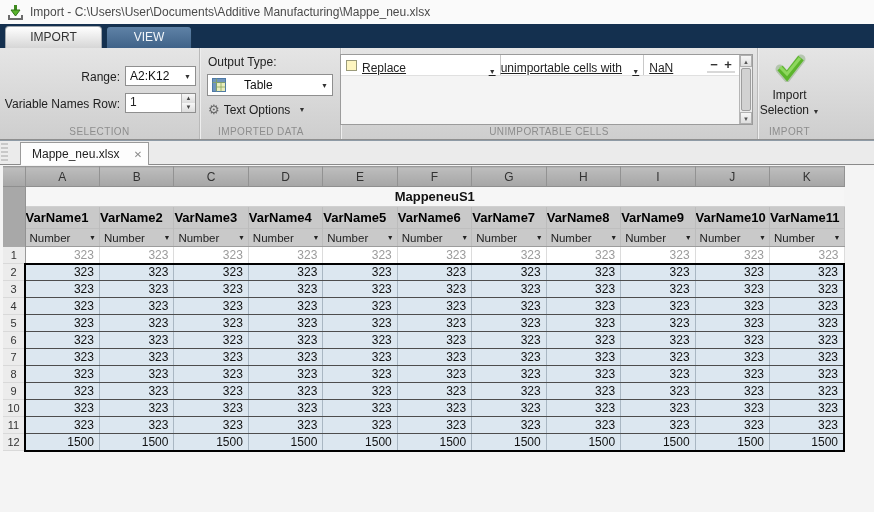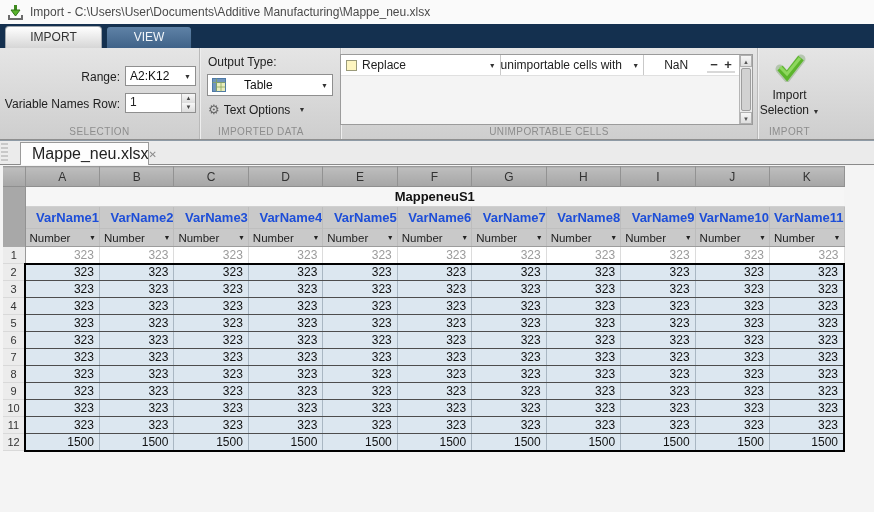--- a/index.html
+++ b/index.html
@@ -39,21 +39,21 @@
   .tblicon { width:14px; height:14px; margin-left:4px; flex:0 0 14px; }
   .gear { font-size:13px; color:#666; }
   .textopts { position:absolute; display:flex; align-items:center; gap:4px; font-size:12px; color:#222; }
 
   
   .unpanel { position:absolute; left:0px; top:6px; width:413px; height:71px; background:#f4f4f4;
              border:1px solid #9b9b9b; }
   .unrow { position:absolute; left:0; top:0; right:13px; height:21px; background:#fff;
            border-bottom:1px solid #e0e0e0; display:flex; align-items:center; }
   .ysq { width:11px; height:11px; background:#fdf5c0; border:1px solid #9a9a7a; margin:0 5px 0 5px; flex:0 0 11px; }
-  .useg { display:flex; align-items:center; height:100%; }
+  .useg { display:flex; align-items:flex-end; height:100%;text-decoration:underline; }
   .useg.sep { border-left:1px solid #c9c9c9; }
   .mpbtn { width:14px; text-align:center; font-weight:bold; color:#333; font-size:13px; cursor:default;
            border-bottom:2px solid #d8d8d8; line-height:13px; margin-top:0px; }
   .vsb { position:absolute; right:0; top:0; bottom:0; width:13px; background:#ececec; border-left:1px solid #b5b5b5; }
   .vsb .sbarr { position:absolute; left:0; width:12px; height:12px; font-size:6px; text-align:center;
                 line-height:12px; color:#555; background:linear-gradient(#f6f6f6,#dedede); border:1px solid #b0b0b0; }
   .vsb .thumb { position:absolute; left:1px; top:13px; bottom:13px; width:10px; background:#d2d2d2;
                 border:1px solid #9e9e9e; border-radius:2px; }
 
   
@@ -61,36 +61,36 @@
   .impbtn svg { display:block; margin:0 auto; }
   .impline { font-size:12px; color:#222; line-height:15px; }
 
   
   .docbar { position:absolute; left:0; top:140px; width:874px; height:25px; background:#ebebeb;
             border-top:1px solid #8e9aa5; border-bottom:1px solid #8a8a8a; }
   .grip { position:absolute; left:1px; top:2px; bottom:2px; width:7px;
           background:repeating-linear-gradient(#c9c9c9 0 2px, #ededed 2px 4px); }
   .doctab { position:absolute; left:20px; top:1px; height:23px; width:129px; background:#fdfdfd;
             border:1px solid #9a9a9a; border-bottom:none; display:flex; align-items:center; }
-  .doctab .dlabel { padding-left:11px; flex:1; font-size:16px; color:#222; }
+  .doctab .dlabel { padding-left:11px; flex:1; font-size:12px; color:#222; }
   .doctab .dclose { width:20px; color:#8a8a8a; font-size:10px; text-align:center; cursor:default; }
 
   
   .gridarea { position:absolute; left:0; top:166px; width:874px; height:346px; background:#f4f4f4; }
   table.grid { position:absolute; left:3px; top:0px; width:842px; table-layout:fixed;
                border-collapse:collapse; font-size:12px; }
   .grid col.gcol { width:22px; }
   .grid th, .grid td { overflow:hidden; white-space:nowrap; }
   .grid th.colletter, .grid th.corner { height:20px; font-weight:normal; color:#333; text-align:center;
         background:linear-gradient(#bdbdbd,#a6a6a6); border-right:1px solid #929292;
         border-top:1px solid #9a9a9a; border-bottom:1px solid #8f8f8f; }
   .grid td.sheethead { height:20px; background:#f6f6f6; font-weight:bold; font-size:13px; color:#111;
         text-align:center; border-bottom:1px solid #d0d0d0; }
-  .grid th.varname { height:22px; background:#c9c9c9; font-weight:bold; font-size:13px; color:#1d4ed8;
-        text-align:right; border-right:1px solid #bcbcbc; }
+  .grid th.varname { height:22px; background:#c9c9c9; font-weight:bold; font-size:13px; color:#000000;
+        text-align:left; border-right:1px solid #bcbcbc; }
   .grid td.vartype { height:18px; background:#c9c9c9; border-right:1px solid #bcbcbc;
         border-top:1px solid #bfbfbf; border-bottom:1px solid #9c9c9c; }
   .grid td.vartype .cellflex { display:flex; align-items:center; padding:0 3px 0 4px;gap:12px; }
   .grid td.vartype .typelabel { flex:1; font-size:11.5px; color:#222; }
   .grid td.vartype .typearrow { font-size:7px; color:#222; }
   .grid td.corner2 { background:#a8a8a8; border-right:1px solid #929292; }
   .grid td.gutter { height:17px; background:#ececec; color:#333; font-size:11px; text-align:center;
         border-right:1px solid #9a9a9a; border-bottom:1px solid #d9d9d9; }
   .grid td.val { height:17px; text-align:right; padding-right:5px; background:#fff; color:#9b9b9b;
         border-right:1px solid #dcdcdc; border-bottom:1px solid #e4e4e4; }
@@ -163,21 +163,21 @@
       <div class="unrow">
         <span class="ysq"></span>
         <div class="useg" style="width:138px;">
           <span style="flex:1;">Replace</span>
           <span class="darr">▼</span>
         </div>
         <div class="useg sep" style="width:144px; ">
           <span style="flex:1;">unimportable cells with</span>
           <span class="darr">▼</span>
         </div>
-        <div class="useg sep" style="width:64px; padding-left:20px;">
+        <div class="useg sep" style="width:64px; padding-left:5px;">
           <span>NaN</span>
         </div>
         <div style="flex:1;"></div>
         <div class="mpbtn">−</div>
         <div class="mpbtn" style="margin-right:4px;">+</div>
       </div>
       <div class="vsb">
         <div class="sbarr" style="top:0;">▲</div>
         <div class="thumb"></div>
         <div class="sbarr" style="bottom:0;">▼</div>

